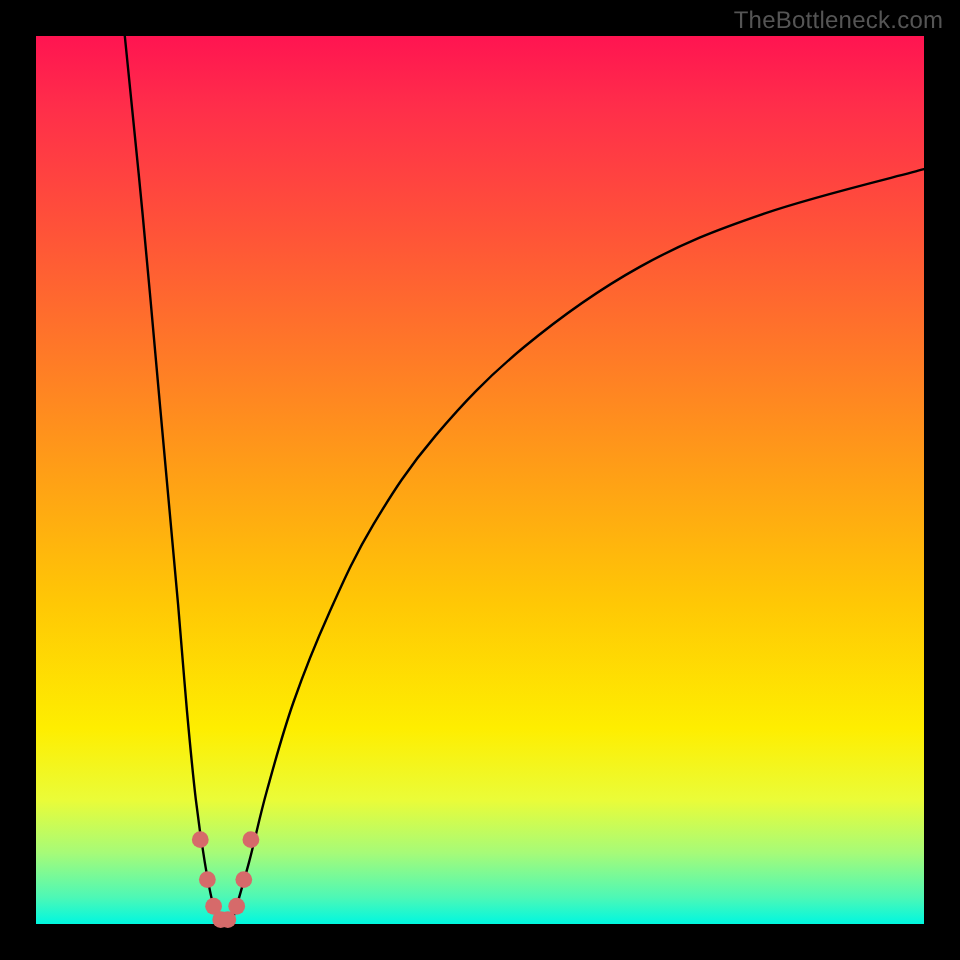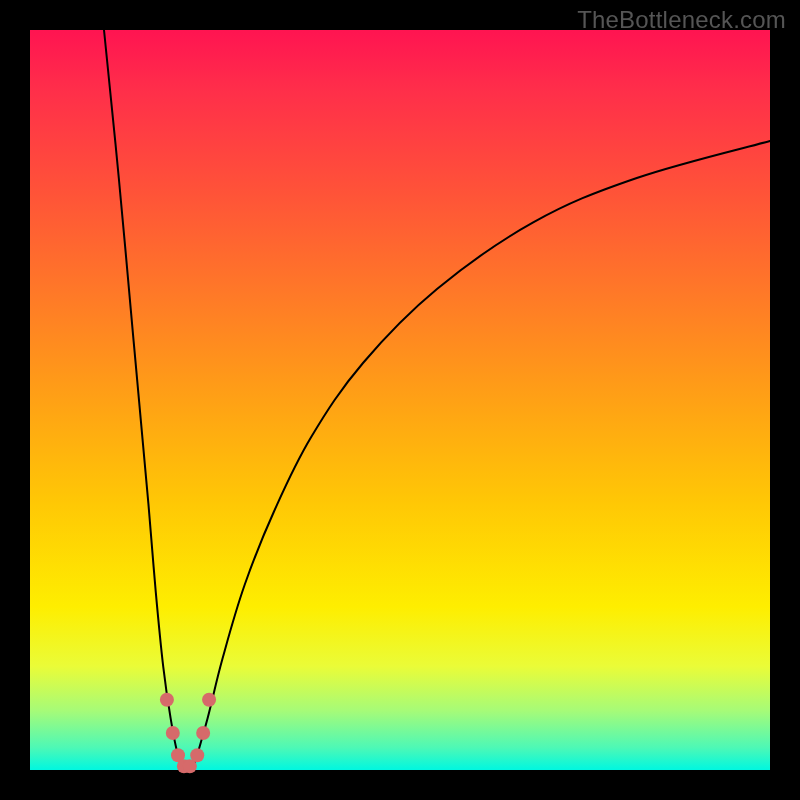--- a/index.html
+++ b/index.html
@@ -39,21 +39,21 @@
       #a6fb78 92%,
       #4df8b6 97%,
       #00f7e0 100%
     );
   }
   .watermark {
     position: absolute;
     top: 6px;
     right: 14px;
     color: #555;
-    font-size: 24px;
+    font-size: 20px;
     font-weight: 500;
     letter-spacing: 0.2px;
     user-select: none;
   }
   svg.curve {
     position: absolute;
     left: 0;
     top: 0;
     width: 740px;
     height: 740px;

